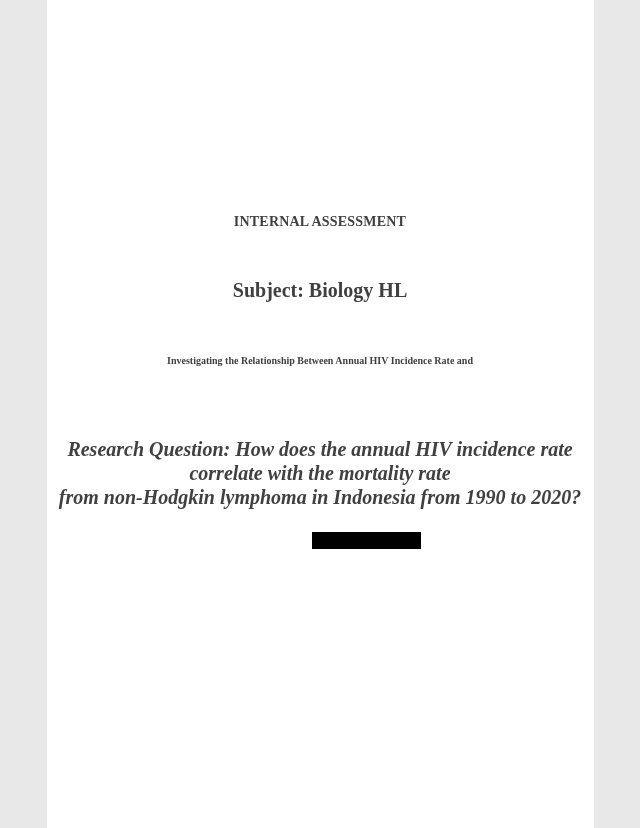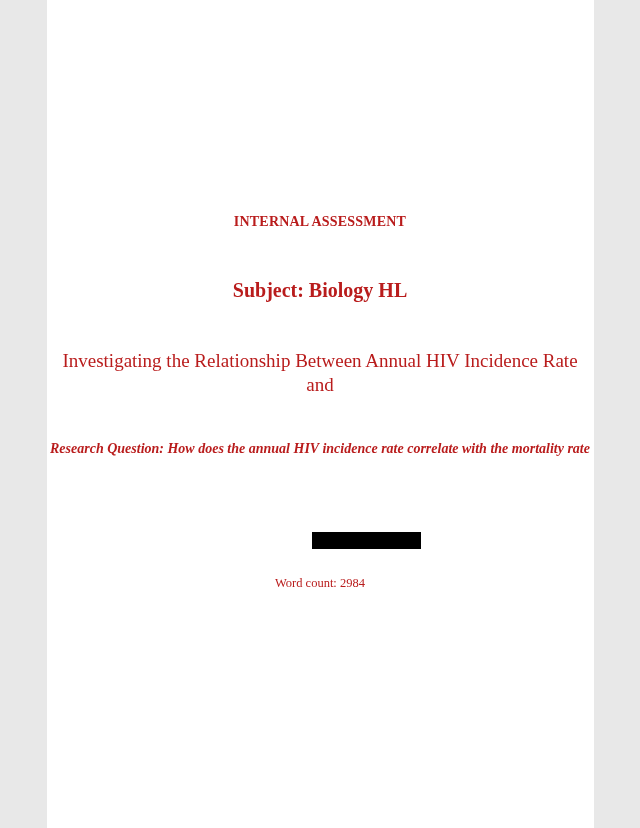--- a/index.html
+++ b/index.html
@@ -7,21 +7,21 @@
     padding: 0;
     background: #e8e8e8;
   }
   .page {
     position: relative;
     width: 547px;
     height: 828px;
     margin: 0 auto;
     background: #ffffff;
     font-family: "Liberation Serif", "DejaVu Serif", serif;
-    color: #b91c1c;
+    color: #404040;
     overflow: hidden;
   }
   .centered {
     position: absolute;
     left: 0;
     width: 100%;
     text-align: center;
   }
   .doc-heading {
     top: 213px;
@@ -31,27 +31,27 @@
     letter-spacing: 0.2px;
   }
   .doc-subject {
     top: 281px;
     font-size: 20px;
     line-height: 18px;
     font-weight: bold;
   }
   .doc-title {
     top: 349px;
-    font-size: 19px;
+    font-size: 10px;
     line-height: 24px;
-    font-weight: normal;
+    font-weight: bold;
   }
   .doc-rq {
     top: 437px;
-    font-size: 14px;
+    font-size: 20px;
     line-height: 24px;
     font-weight: bold;
     font-style: italic;
   }
   .redaction-bar {
     position: absolute;
     left: 265px;
     top: 532px;
     width: 109px;
     height: 17px;
@@ -72,19 +72,19 @@
   <div class="centered doc-heading">INTERNAL ASSESSMENT</div>
 
   <div class="centered doc-subject">Subject: Biology HL</div>
 
   <div class="centered doc-title">
     <div>Investigating the Relationship Between Annual HIV Incidence Rate and</div>
   </div>
 
   <div class="centered doc-rq">
     <div>Research Question: How does the annual HIV incidence rate correlate with the mortality rate</div>
+    <div>from non-Hodgkin lymphoma in Indonesia from 1990 to 2020?</div>
   </div>
 
   <div class="redaction-bar"></div>
 
-  <div class="centered word-count"><span>Word count:</span> <span>2984</span></div>
 
 </div>
 
 </body></html>

